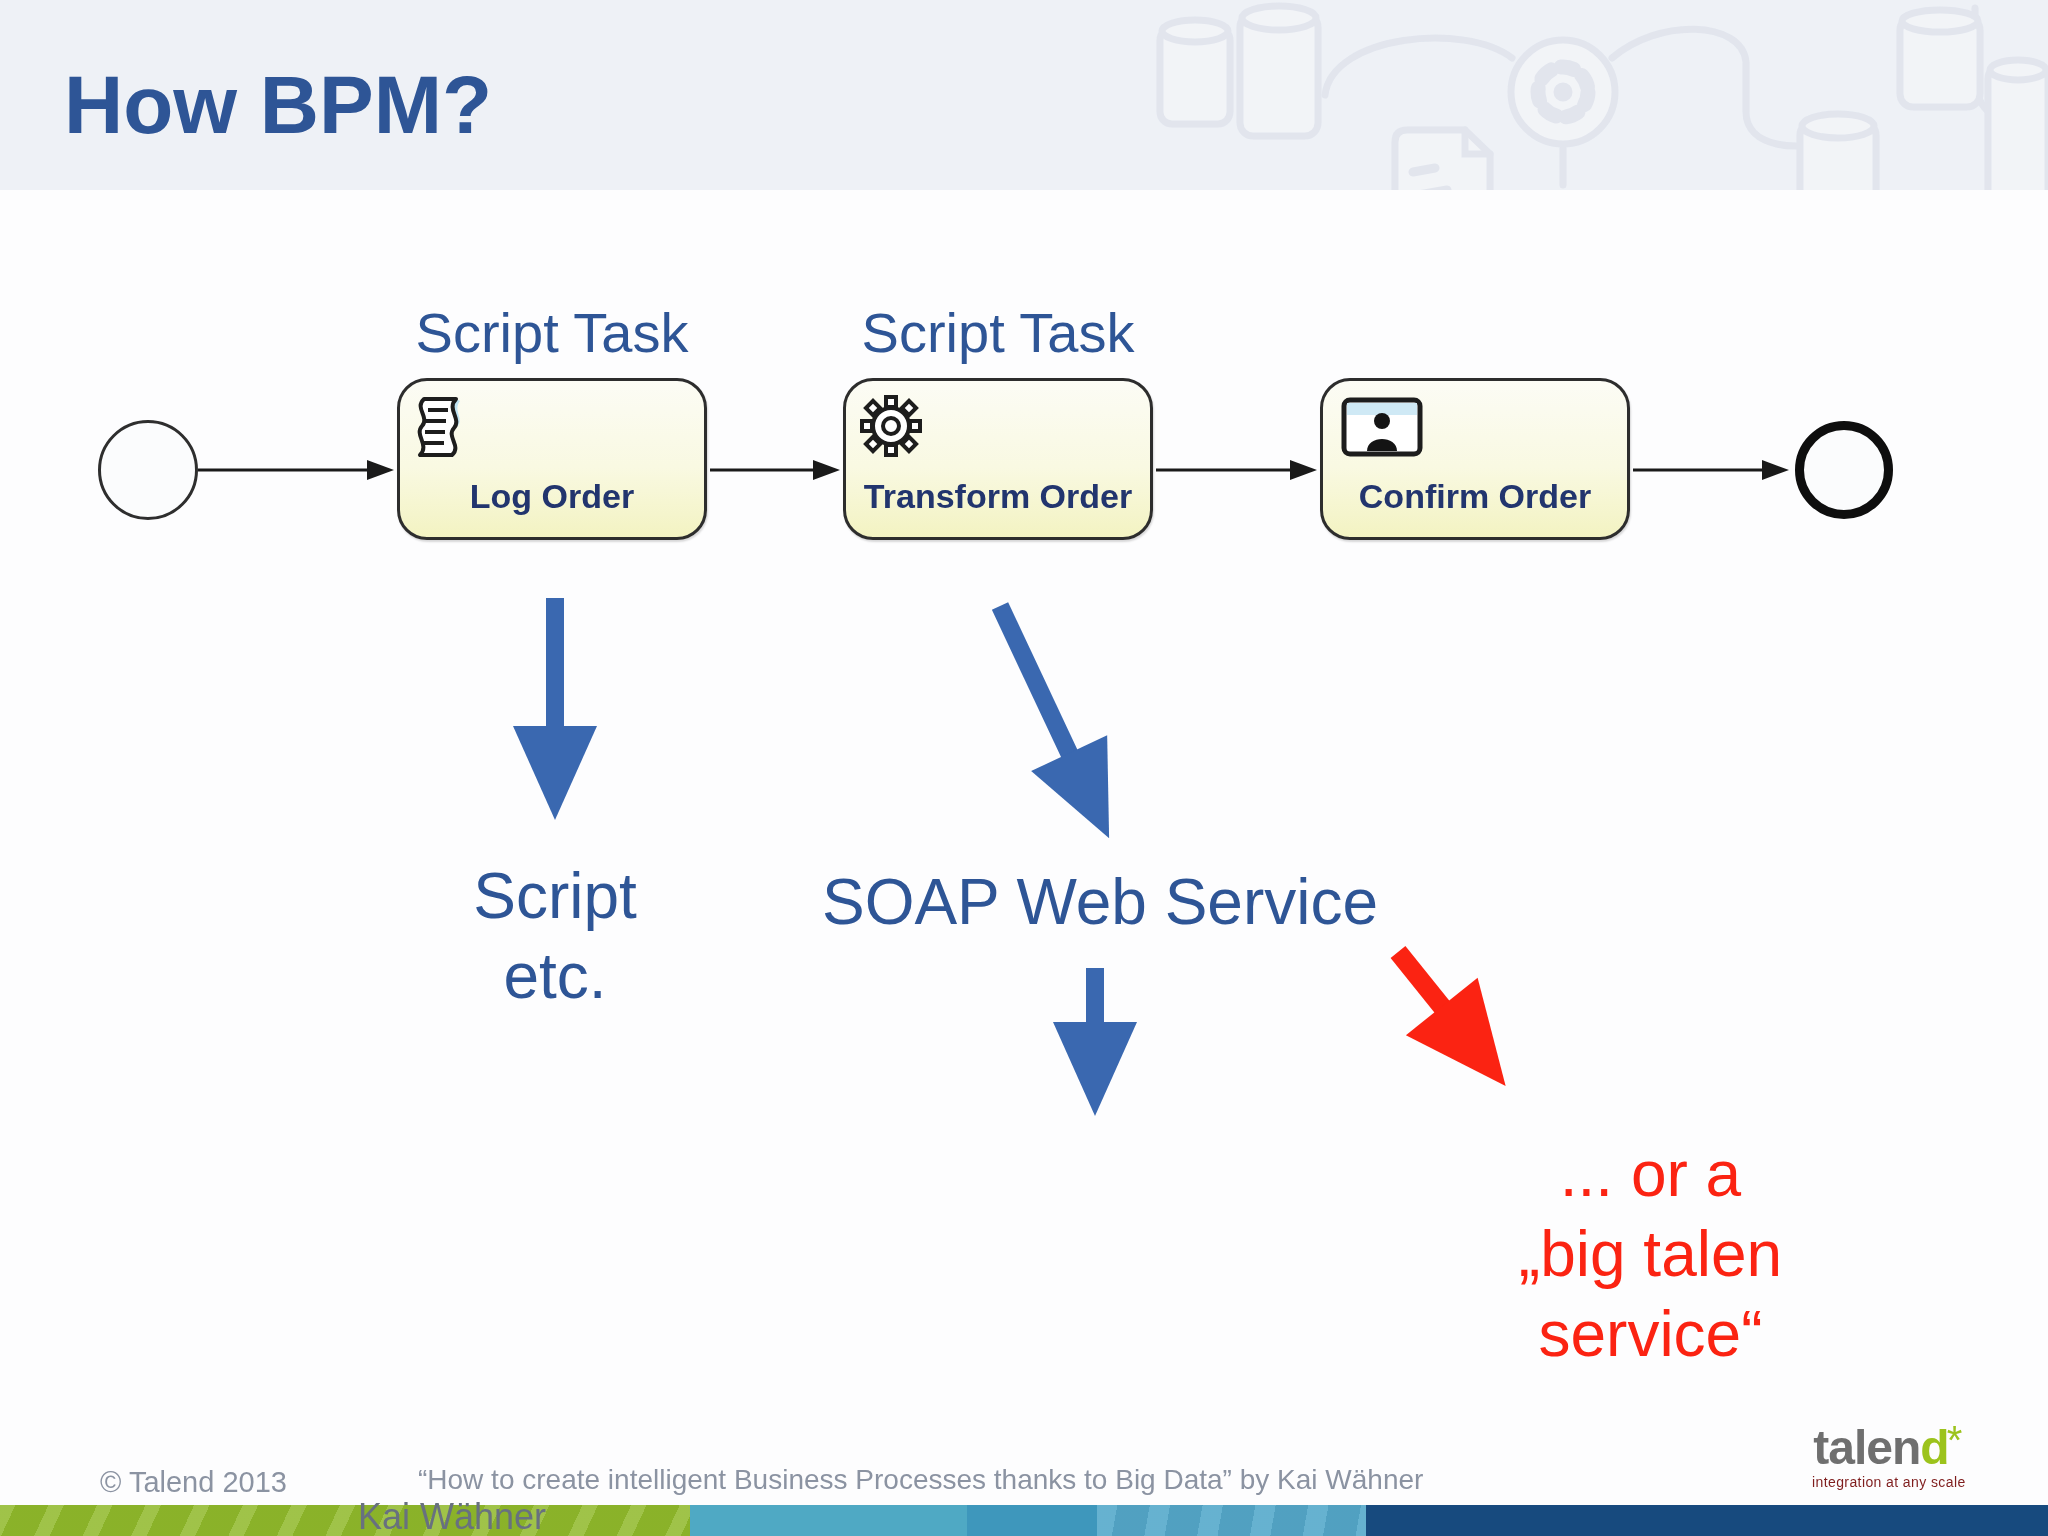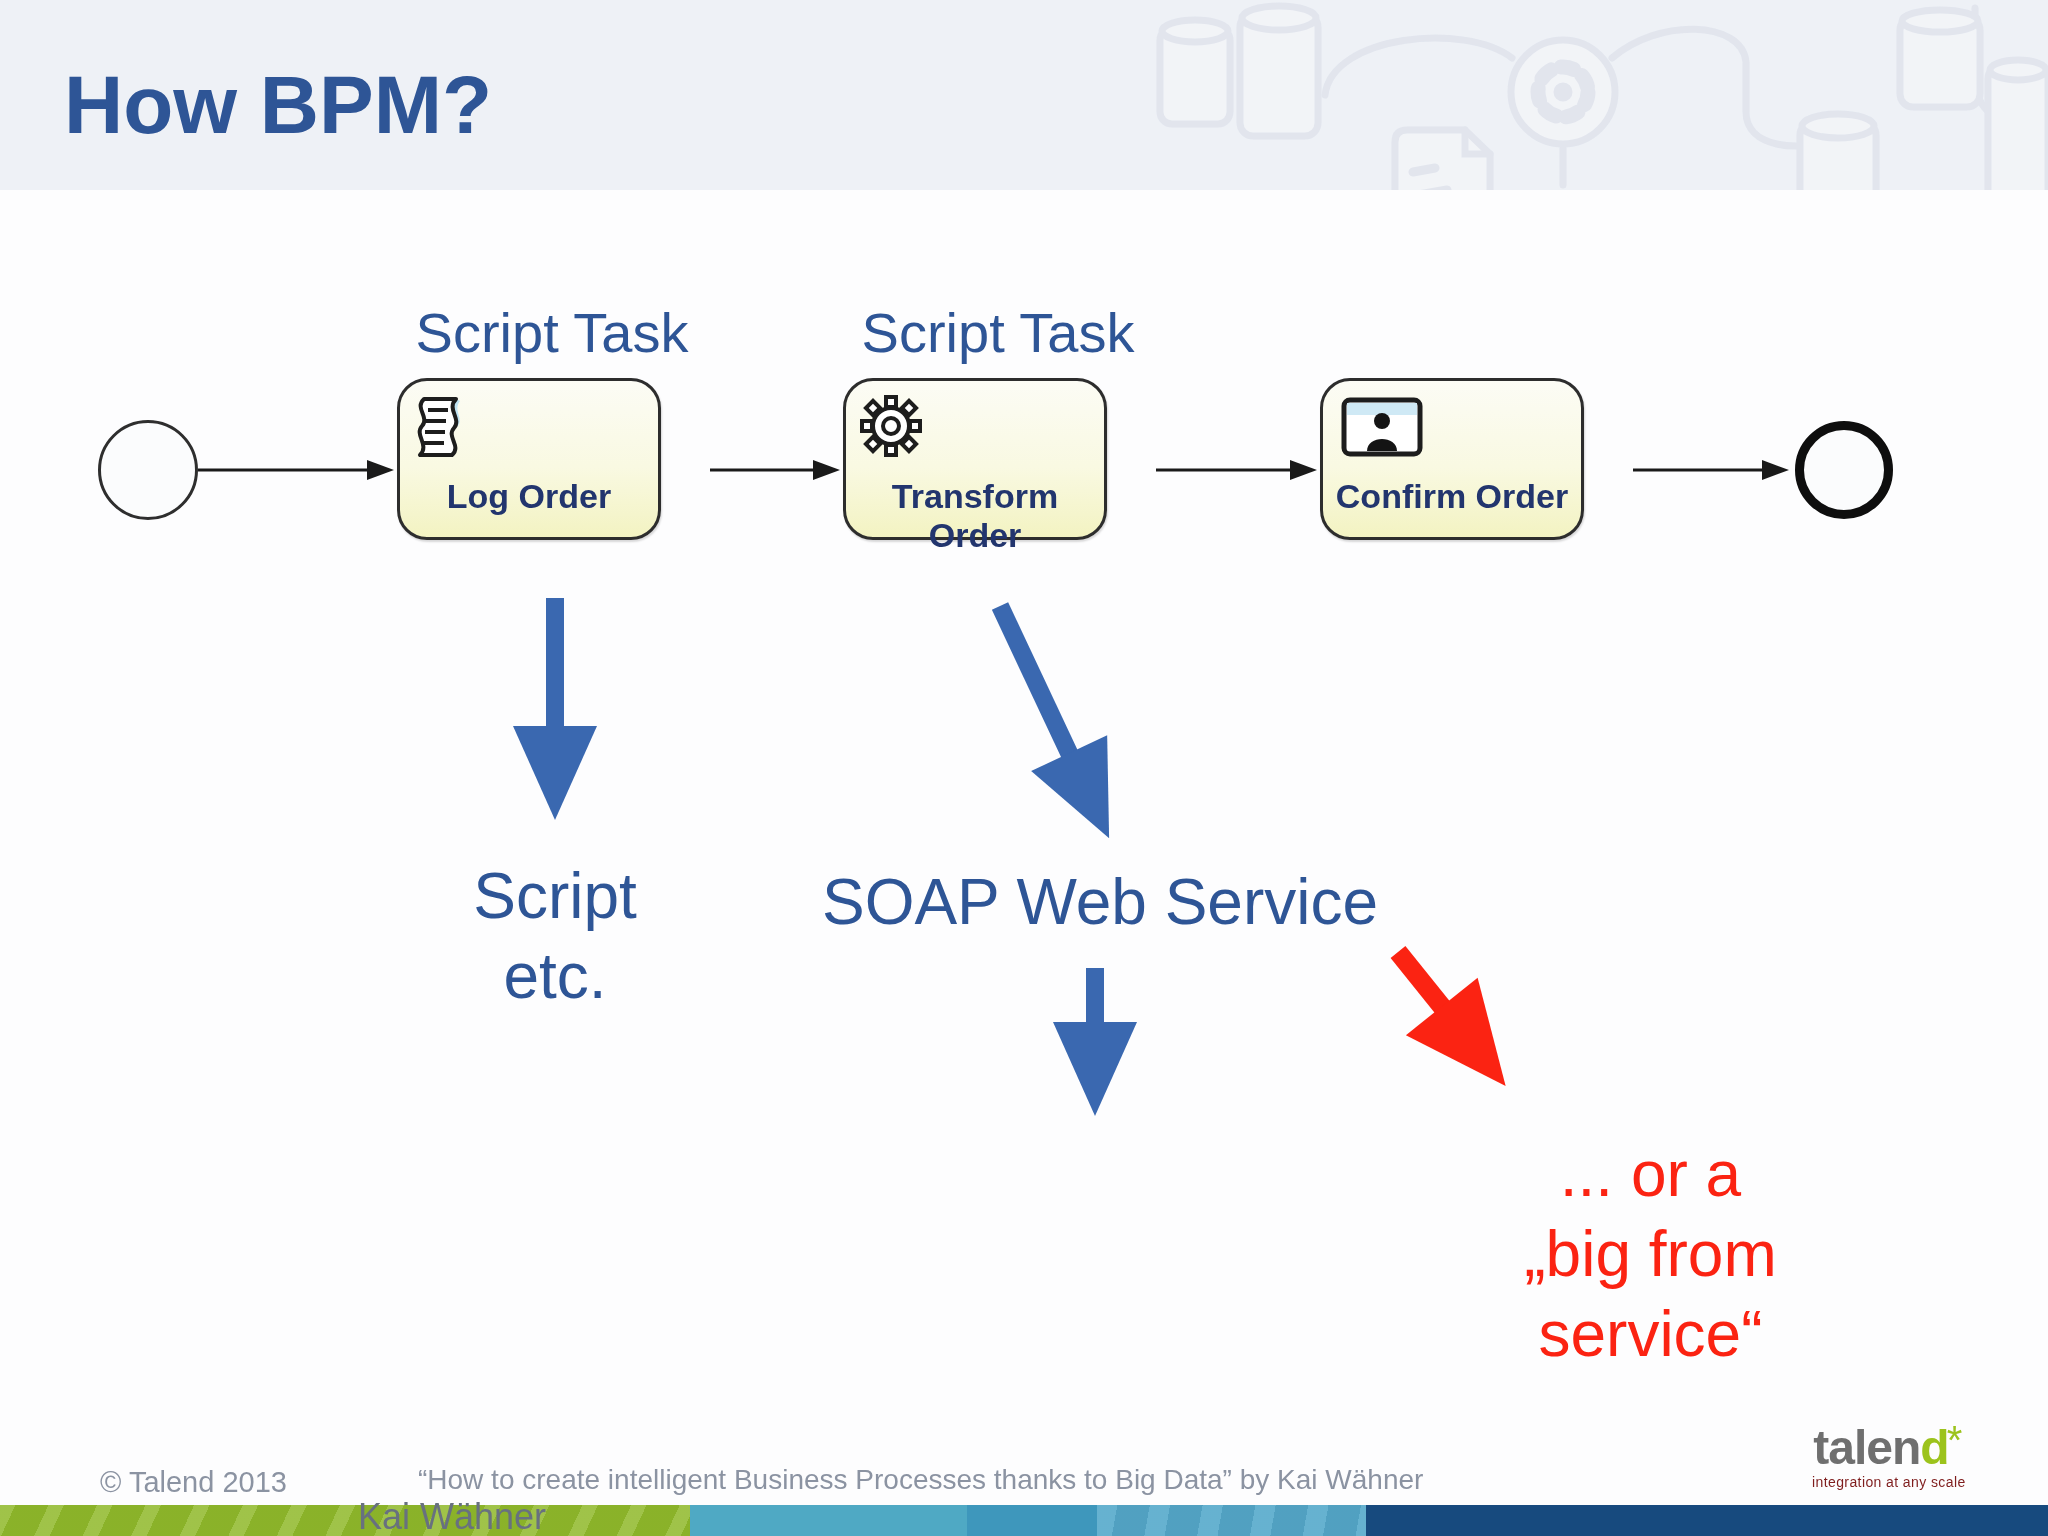--- a/index.html
+++ b/index.html
@@ -26,21 +26,21 @@
   .task-heading{
     position:absolute;top:300px;width:360px;text-align:center;
     font-size:56px;color:var(--accent-blue);white-space:nowrap;
   }
   .heading-script{left:372px;}
   .heading-service{left:818px;}
   .event{position:absolute;border-radius:50%;background:#FBFCFD;box-sizing:border-box;}
   .event.start{left:98px;top:420px;width:100px;height:100px;border:3px solid #2e2e2e;}
   .event.end{left:1795px;top:421px;width:98px;height:98px;border:9px solid #0e0e0e;}
   .task{
-    position:absolute;top:378px;width:264px;height:162px;box-sizing:border-box;
+    position:absolute;top:378px;width:310px;height:162px;box-sizing:border-box;
     border:3px solid #2d2d2d;border-radius:30px;
     background:linear-gradient(180deg,#FCFCF5 0%,#F9F9E2 55%,#F3F3C2 100%);
     box-shadow:1px 2px 2px rgba(0,0,0,0.15);
     text-decoration:underline;
   }
   .task-log{left:397px;}
   .task-transform{left:843px;}
   .task-confirm{left:1320px;}
   .task-name{
     position:absolute;left:0;right:0;top:96px;text-align:center;
@@ -207,21 +207,21 @@
   <div class="anno anno-blue anno-groovy">
     <span class="ln">Script</span>
     <span class="ln">etc.</span>
   </div>
 
   <div class="anno anno-blue anno-soap">SOAP Web Service</div>
 
 
   <div class="anno anno-red anno-bigdata">
     <span class="ln">... or a</span>
-    <span class="ln">„big from</span>
+    <span class="ln">„big talen</span>
     <span class="ln">service“</span>
   </div>
 
   <div class="copyright">© Talend 2013</div>
   <div class="caption">“How to create intelligent Business Processes thanks to Big Data” by Kai Wähner</div>
   <div class="speaker">Kai Wähner</div>
 
   <div class="logo">
     <div>
       <span class="logo-word">talen</span><span class="logo-word logo-d">d</span><span class="logo-star">*</span>

